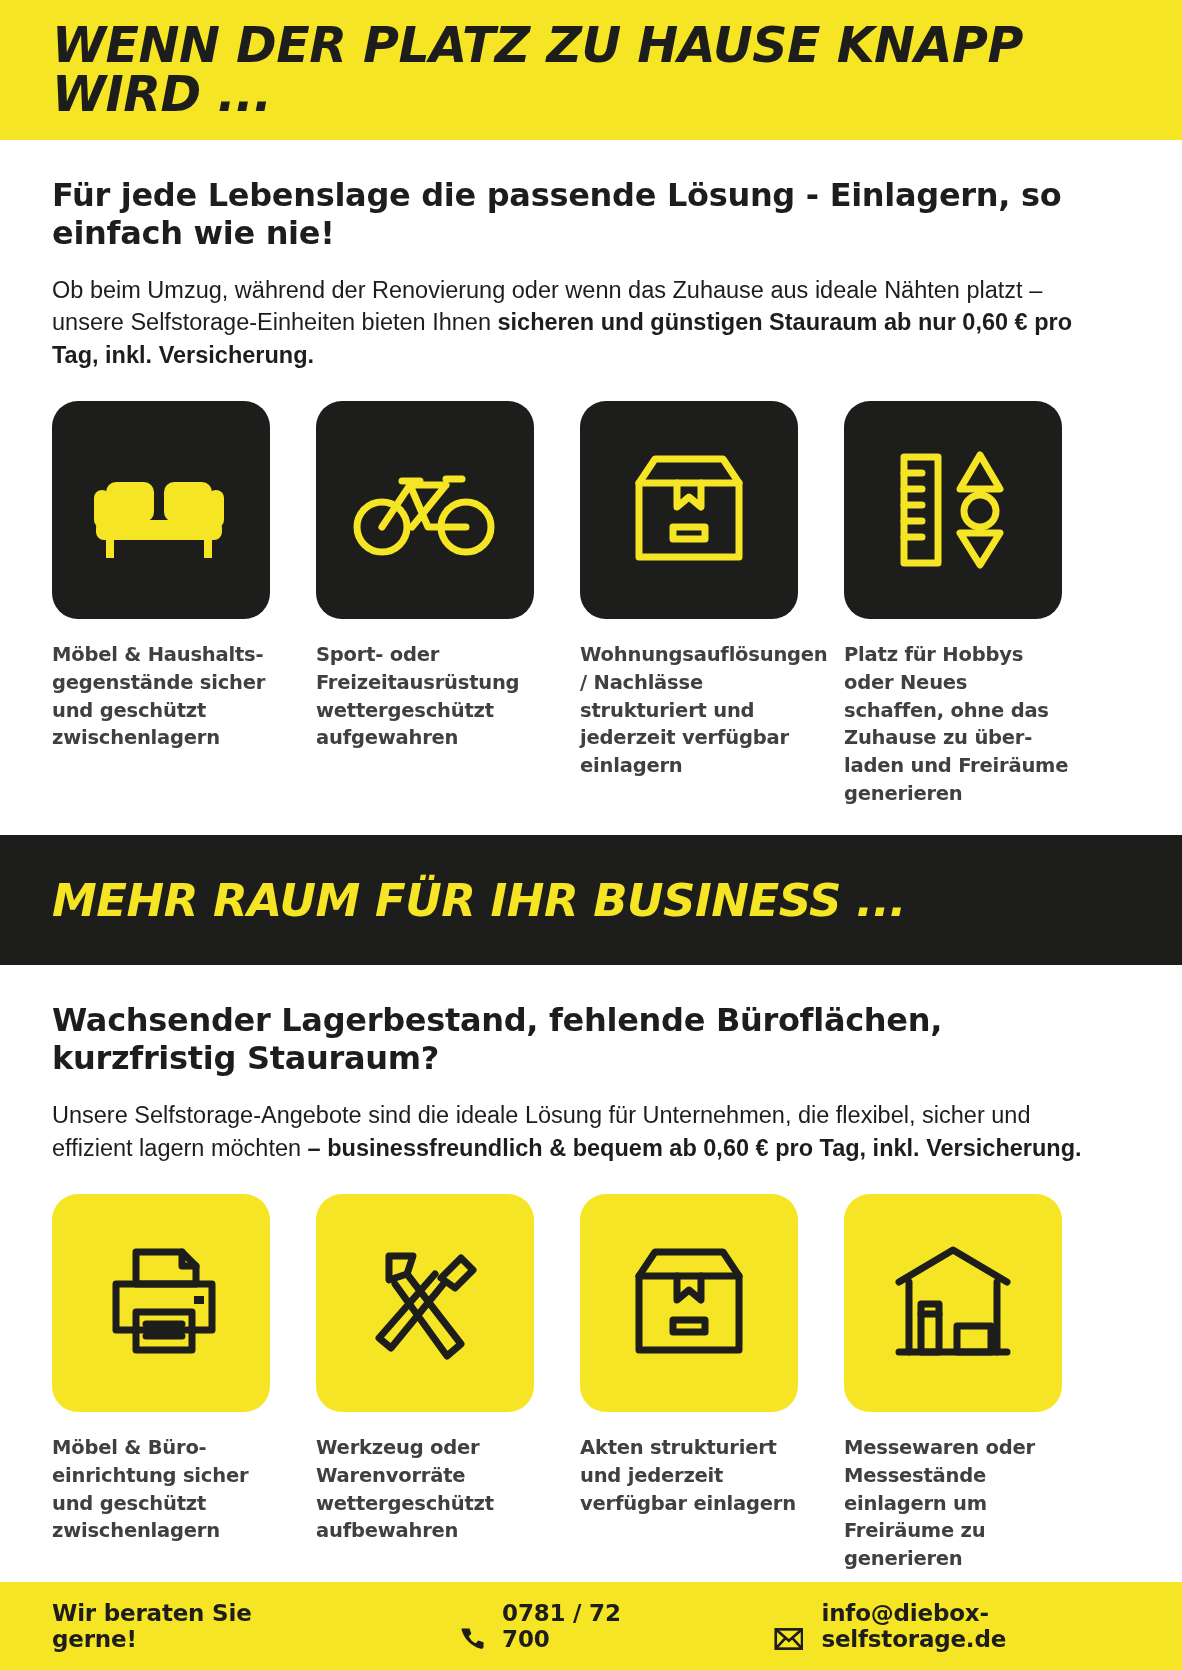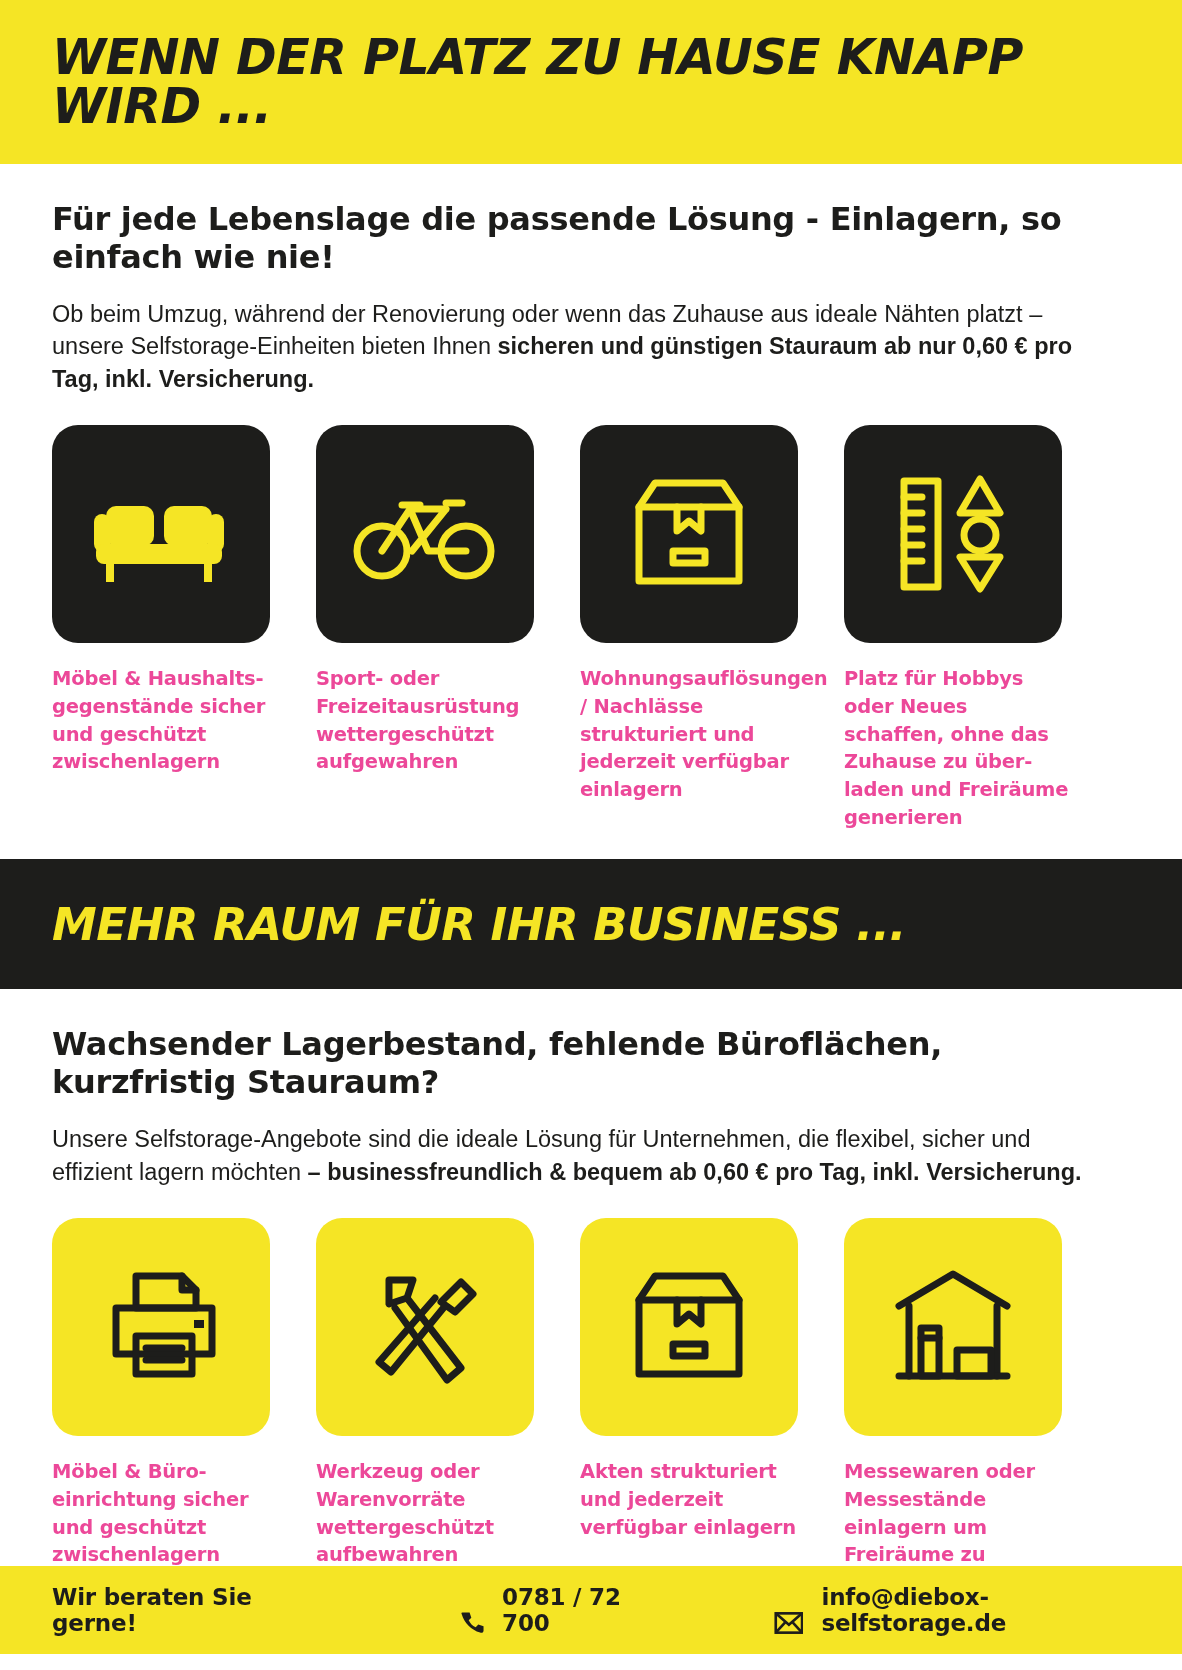--- a/index.html
+++ b/index.html
@@ -18,21 +18,21 @@
   }
 
   
   .banner {
     width: 100%;
     display: flex;
     align-items: center;
   }
   .banner-yellow {
     background: #f5e525;
-    height: 164px;
+    height: 140px;
     padding: 0 52px;
   }
   .banner-black {
     background: #1d1d1b;
     height: 130px;
     padding: 0 52px;
   }
   .banner-title {
     font-family: "DejaVu Sans", sans-serif;
     font-weight: bold;
@@ -88,29 +88,29 @@
     justify-content: center;
     margin-bottom: 22px;
   }
   .tile-dark { background: #1d1d1b; }
   .tile-yellow { background: #f5e525; }
   .card-text {
     font-family: "DejaVu Sans", sans-serif;
     font-weight: bold;
     font-size: 19.5px;
     line-height: 1.42;
-    color: #ec4899;
+    color: #404040;
     letter-spacing: -0.2px;
   }
 
   
   .spacer-white { height: 28px; background: #fff; }
   .footer {
     position: absolute;
-    left: 0; bottom: 16px;
+    left: 0; bottom: 0;
     width: 100%;
     height: 88px;
     background: #f5e525;
     display: flex;
     align-items: center;
     padding: 0 52px;
   }
   .footer-text {
     font-family: "DejaVu Sans", sans-serif;
     font-weight: bold;

